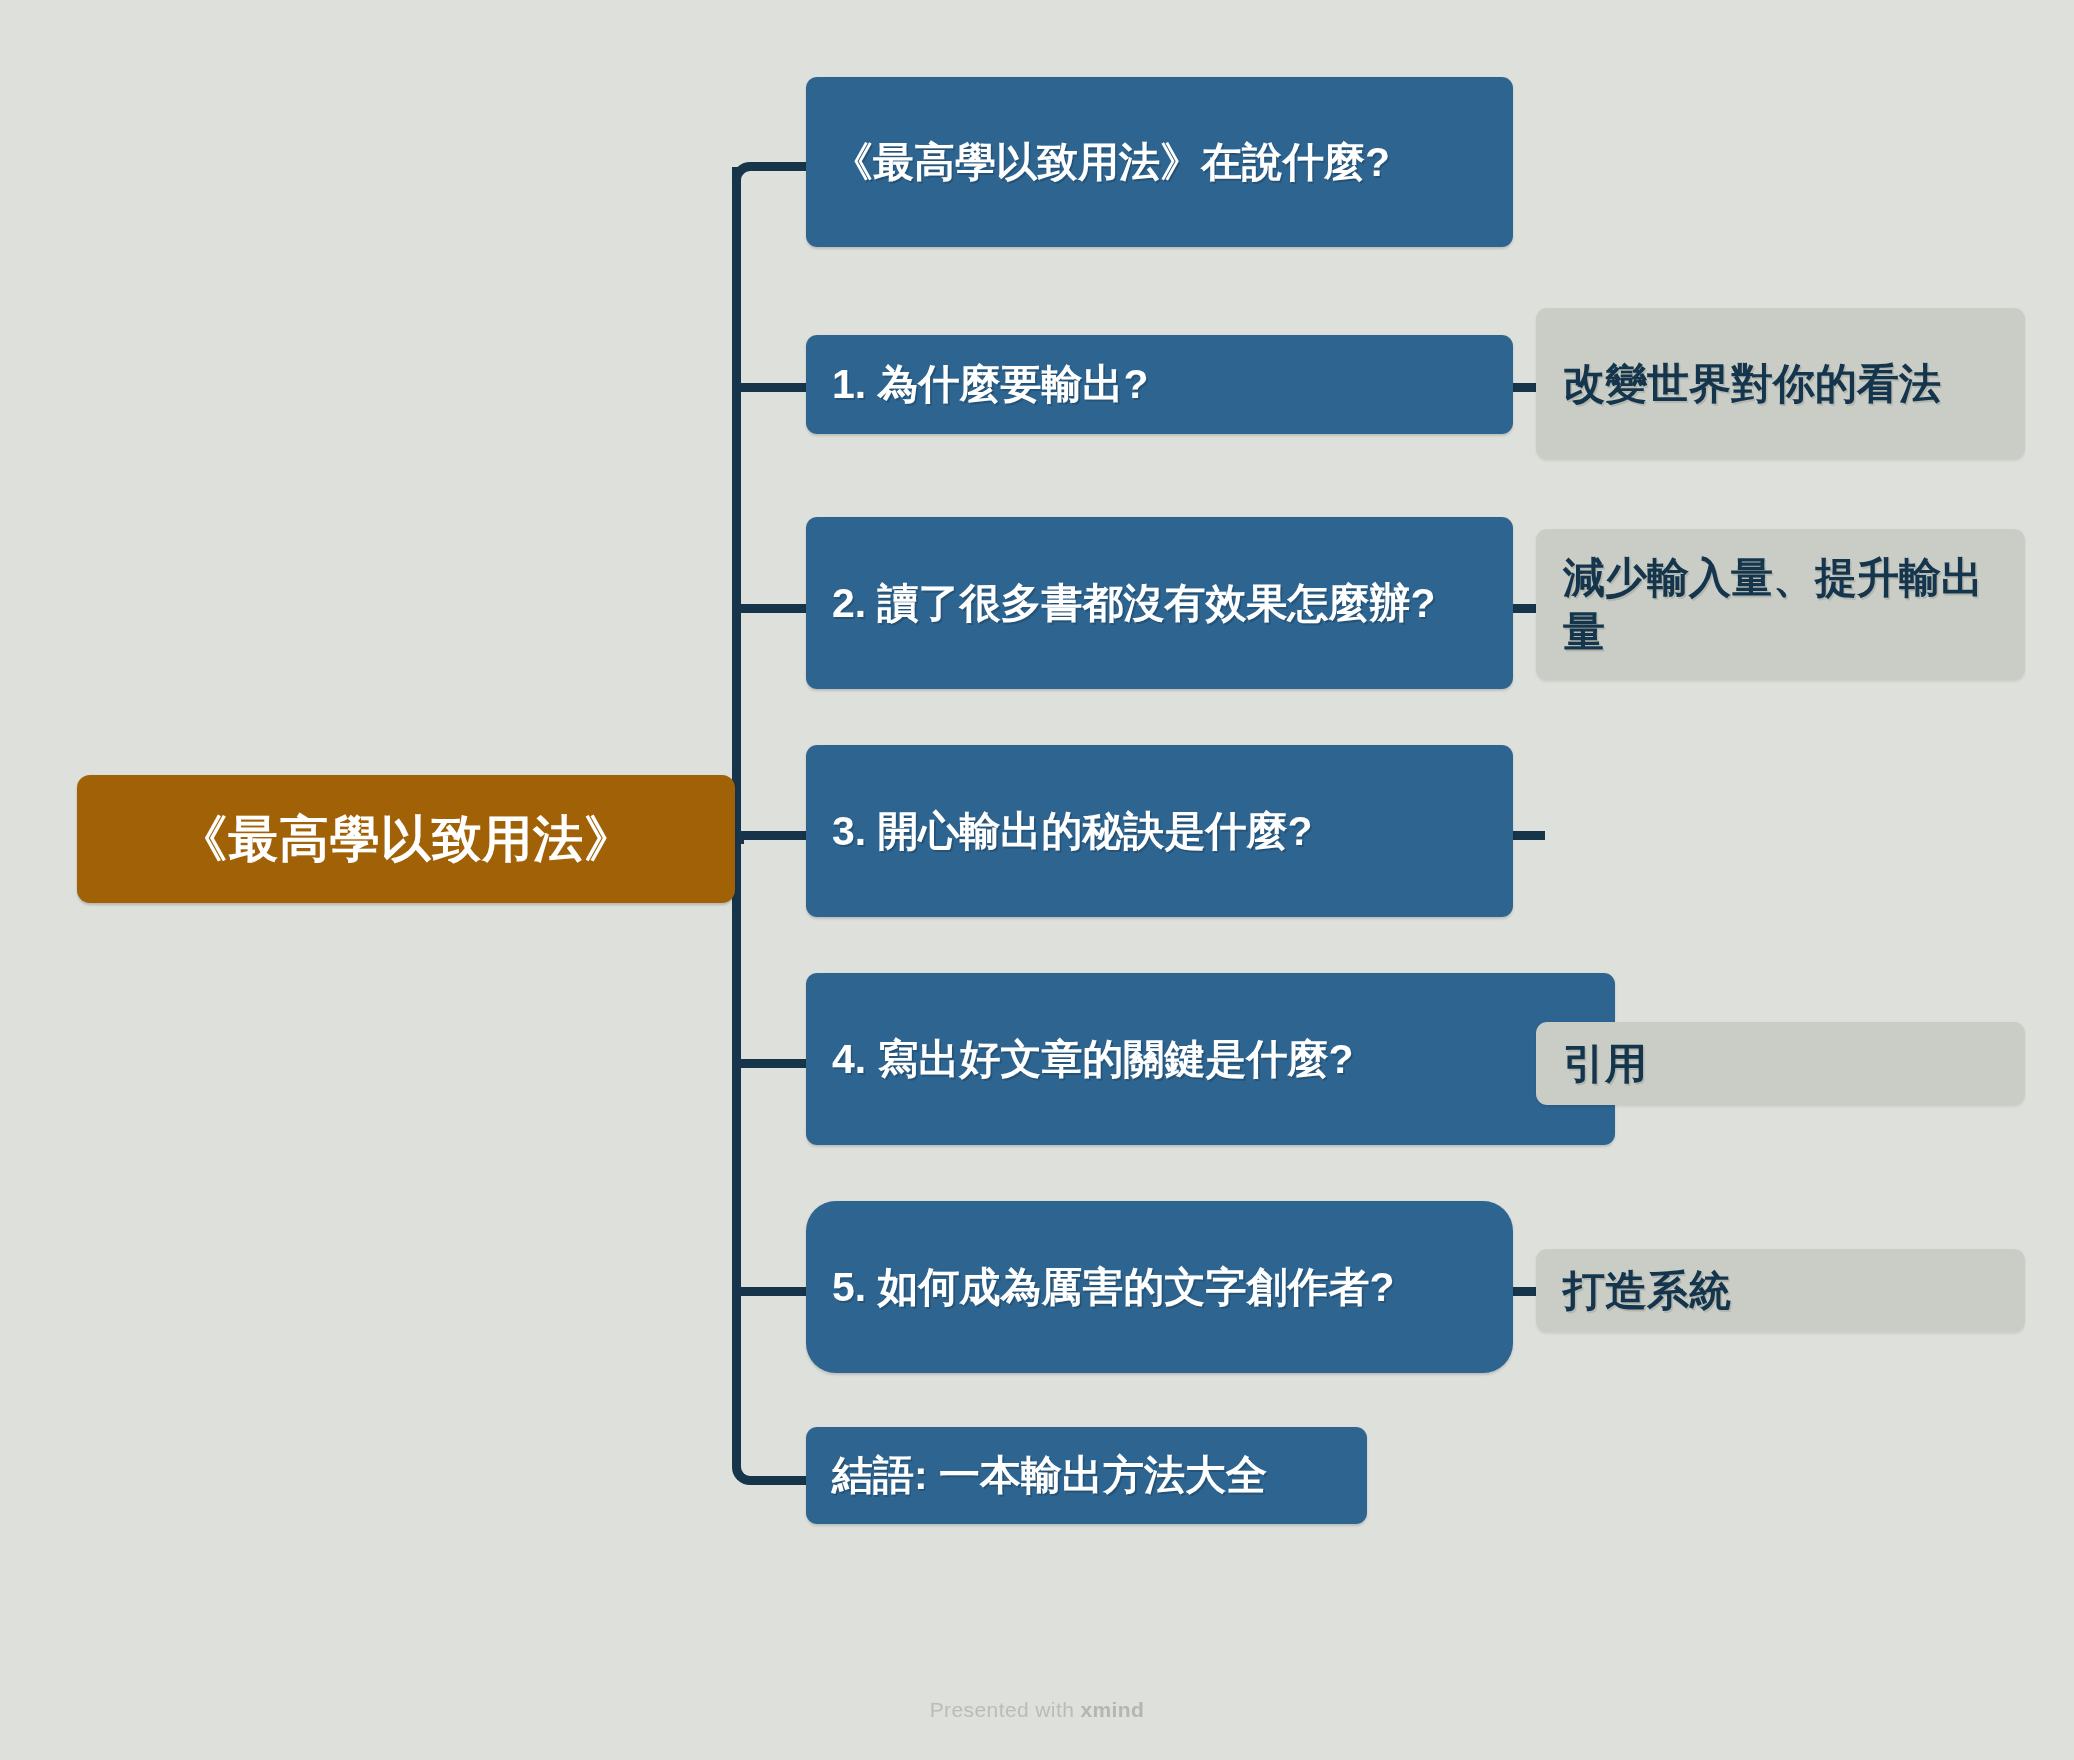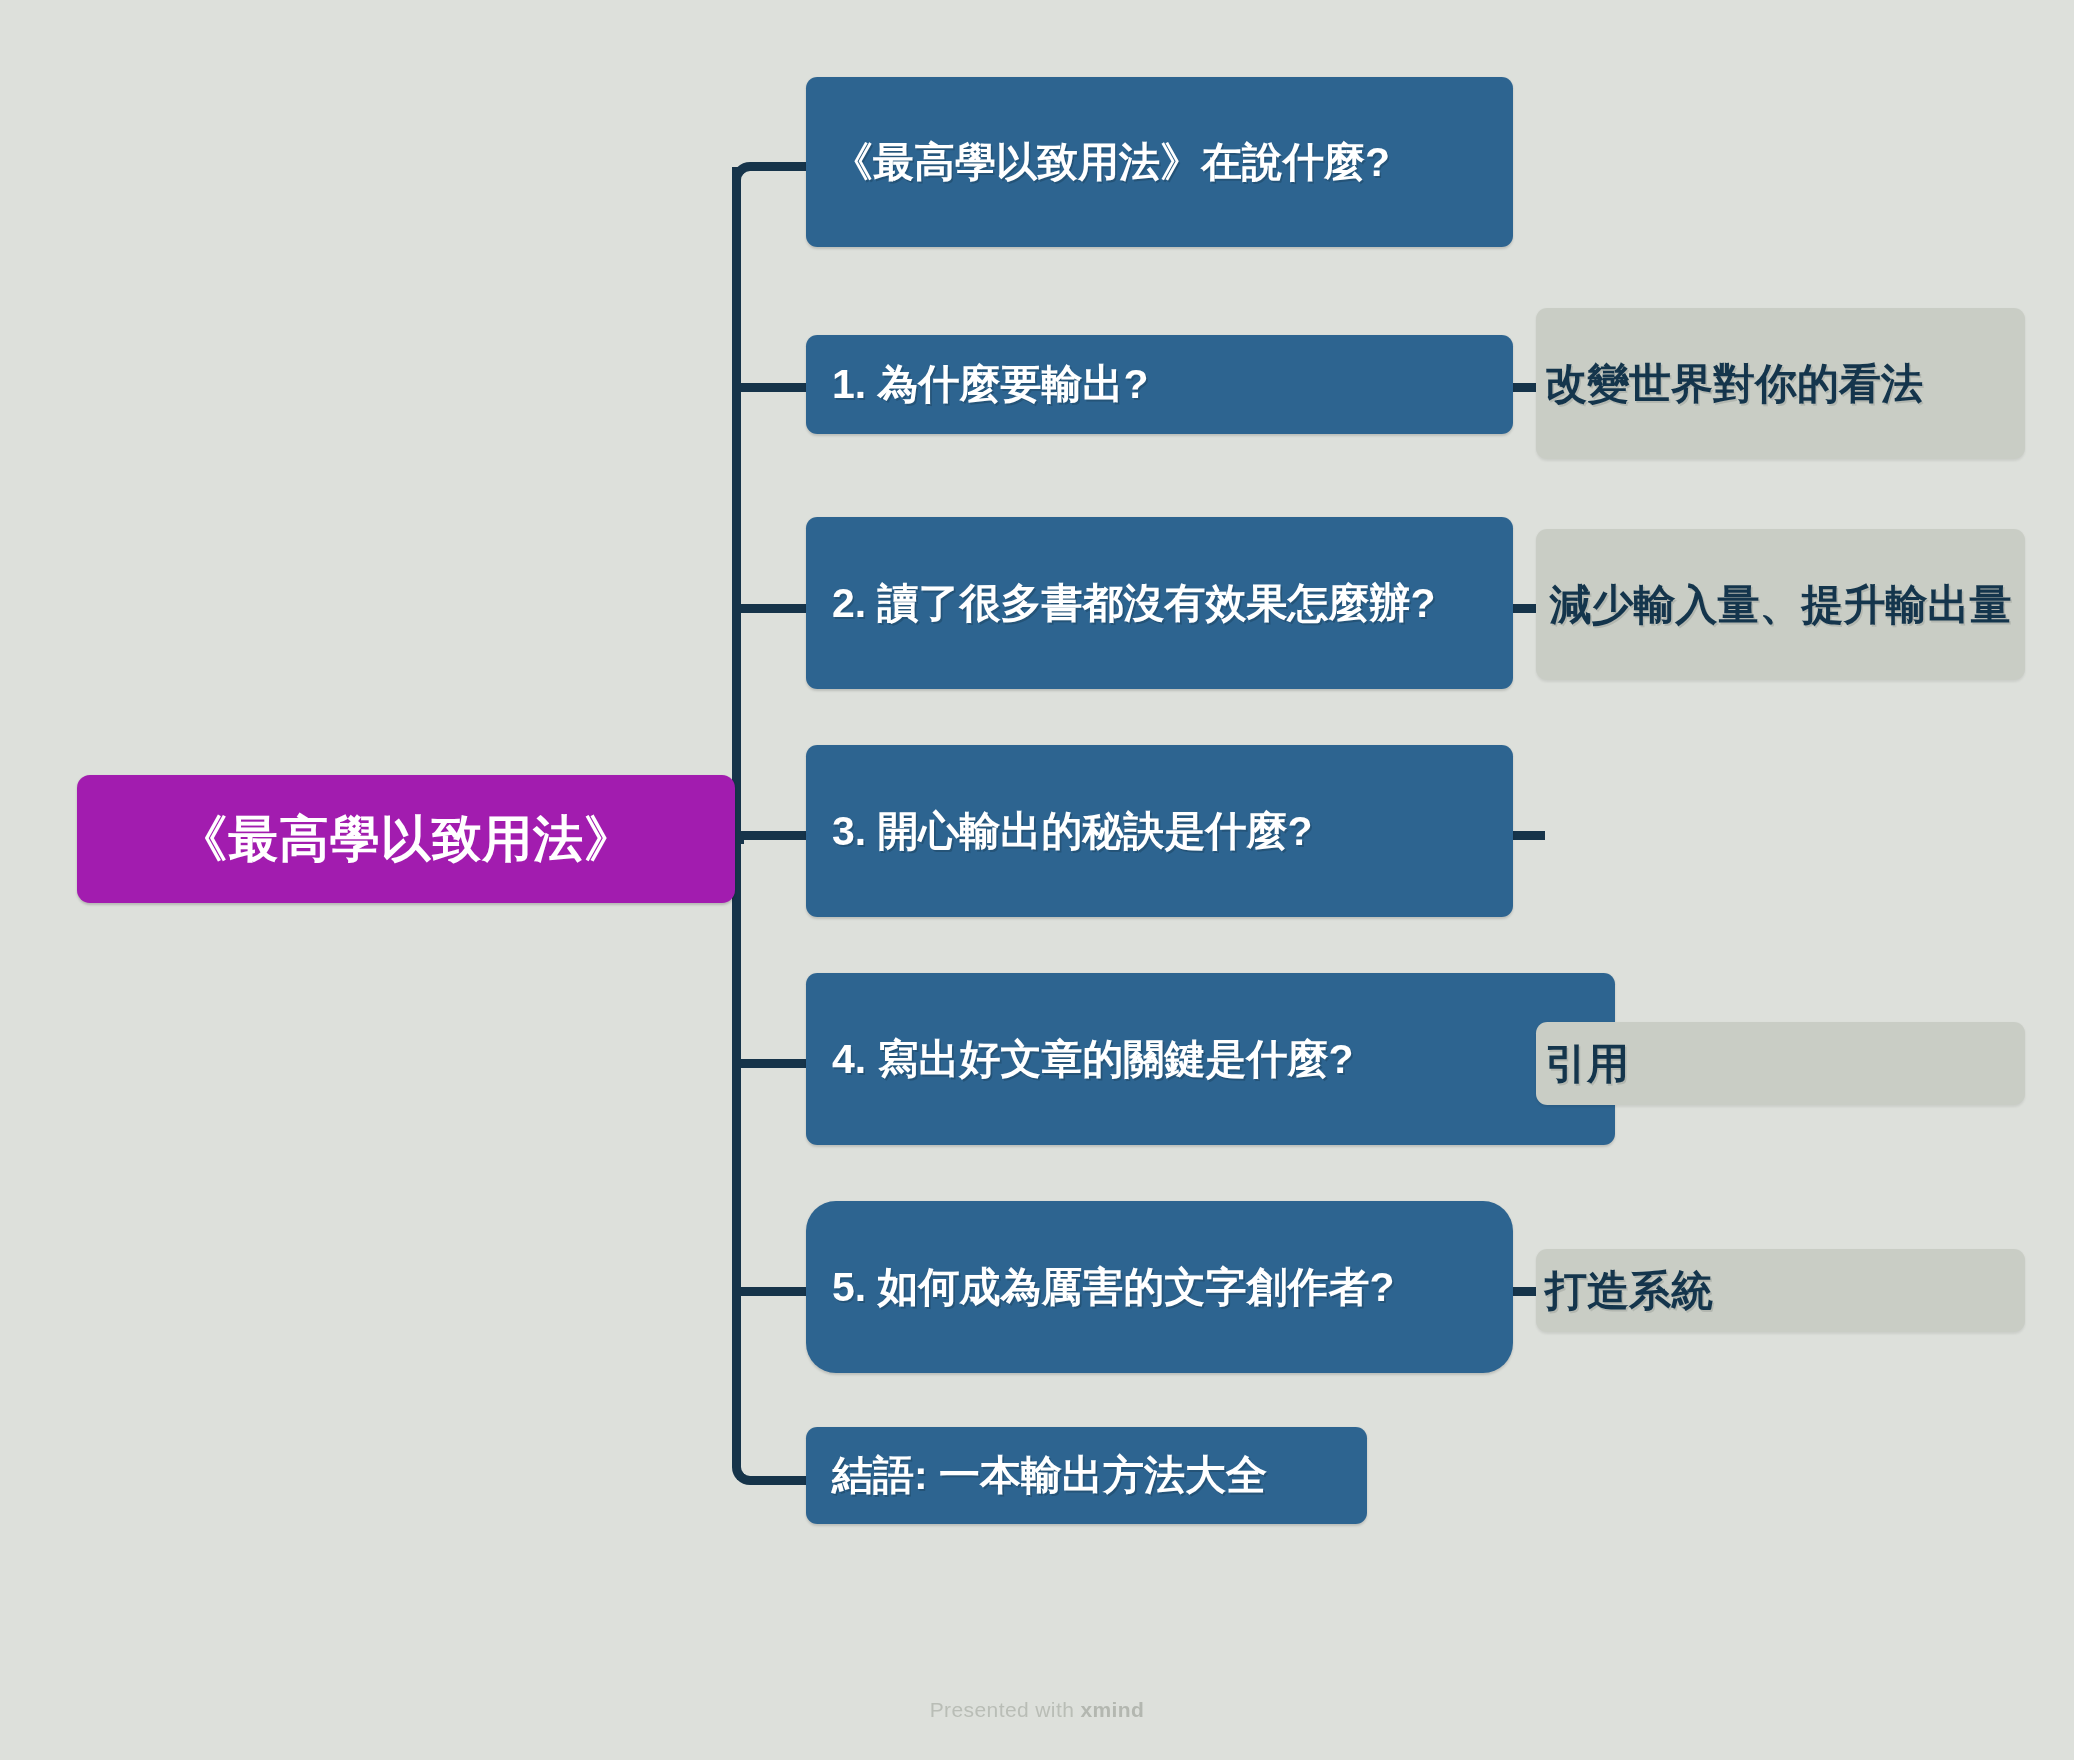--- a/index.html
+++ b/index.html
@@ -31,21 +31,21 @@
     font-weight: bold;
     line-height: 1.28;
   }
 
   
   .root-node {
     left: 77px;
     top: 775px;
     width: 658px;
     height: 128px;
-    background: #a21caf;
+    background: #a16207;
     color: #ffffff;
     font-size: 50px;
     justify-content: center;
     text-align: center;
     letter-spacing: 0.8px;
     border-radius: 13px;
     box-shadow: 0 1.6px 2.4px rgba(0,0,0,0.18);
     z-index: 5;
   }
 
@@ -60,21 +60,21 @@
     box-shadow: 0 1.6px 2.4px rgba(0,0,0,0.15);
     z-index: 4;
   }
 
   
   .sub-node {
     background: #c9cdc5;
     color: #14354c;
     font-size: 42px;
     left: 1536px;
-    padding: 0 9px;
+    padding: 0 27px;
     width: 489px;
     text-shadow: 1.6px 1.6px 0 rgba(160,166,158,0.55);
     box-shadow: 0 1.6px 2.4px rgba(0,0,0,0.08);
     z-index: 4;
   }
 
   
   .conn {
     position: absolute;
     background: #16344a;

